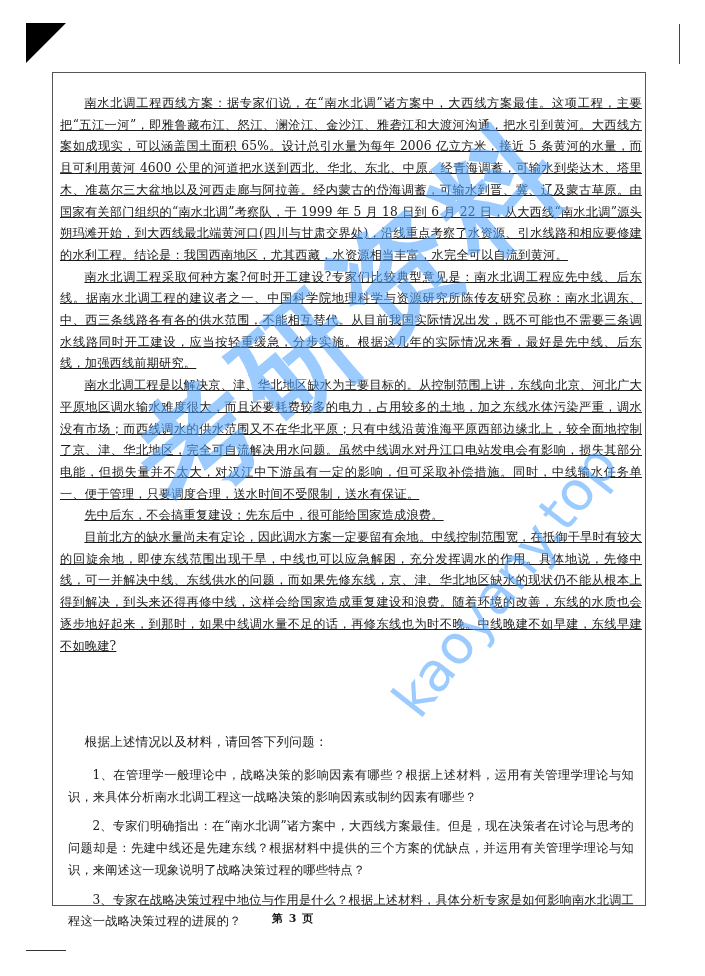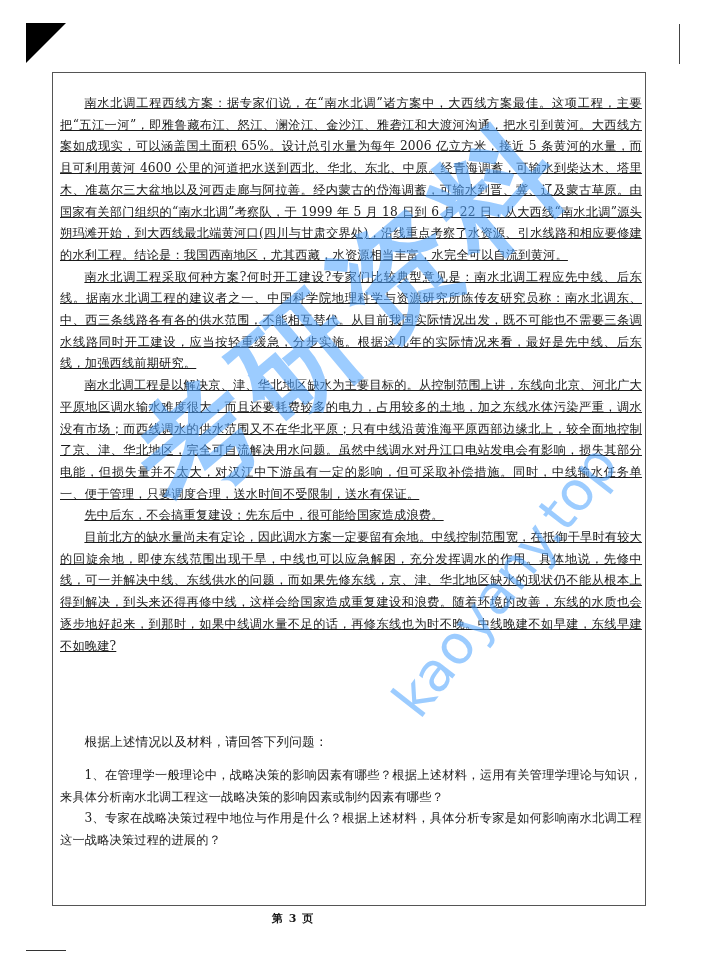--- a/index.html
+++ b/index.html
@@ -22,21 +22,21 @@
       border: 1px solid #555; box-sizing: border-box;
     }
     .content {
       position: absolute; left: 60px; top: 93px; width: 582px;
       font-size: 12.2px; line-height: 21.7px; letter-spacing: 0.2px;
       text-align: justify;
     }
     .para { margin: 0; text-indent: 2em; text-decoration: underline; }
     .gap { height: 62px; }
     .q-intro { margin: 12px; text-indent: 1em; font-size: 12.6px; }
-    .question { margin: 0; text-indent: 2em; }
+    .question { margin: 8px; text-indent: 2em; }
     .page-label {
       position: absolute; top: 911px; left: 0; width: 586px; text-align: center;
       font-size: 11px; font-weight: bold; letter-spacing: 1px;
     }
     .bottom-line {
       position: absolute; left: 26px; top: 950px; width: 40px; height: 1px; background: #333;
     }
     .watermark {
       position: absolute; pointer-events: none; color: #4da3ff; opacity: 0.55;
       font-family: "DejaVu Sans", sans-serif;
@@ -62,20 +62,21 @@
   <p class="para">南水北调工程西线方案：据专家们说，在“南水北调”诸方案中，大西线方案最佳。这项工程，主要把“五江一河”，即雅鲁藏布江、怒江、澜沧江、金沙江、雅砻江和大渡河沟通，把水引到黄河。大西线方案如成现实，可以涵盖国土面积 65%。设计总引水量为每年 2006 亿立方米，接近 5 条黄河的水量，而且可利用黄河 4600 公里的河道把水送到西北、华北、东北、中原。经青海调蓄，可输水到柴达木、塔里木、准葛尔三大盆地以及河西走廊与阿拉善。经内蒙古的岱海调蓄，可输水到晋、冀、辽及蒙古草原。由国家有关部门组织的“南水北调”考察队，于 1999 年 5 月 18 日到 6 月 22 日，从大西线“南水北调”源头朔玛滩开始，到大西线最北端黄河口(四川与甘肃交界处)，沿线重点考察了水资源、引水线路和相应要修建的水利工程。结论是：我国西南地区，尤其西藏，水资源相当丰富，水完全可以自流到黄河。</p>
   <p class="para">南水北调工程采取何种方案?何时开工建设?专家们比较典型意见是：南水北调工程应先中线、后东线。据南水北调工程的建议者之一、中国科学院地理科学与资源研究所陈传友研究员称：南水北调东、中、西三条线路各有各的供水范围，不能相互替代。从目前我国实际情况出发，既不可能也不需要三条调水线路同时开工建设，应当按轻重缓急，分步实施。根据这几年的实际情况来看，最好是先中线、后东线，加强西线前期研究。</p>
   <p class="para">南水北调工程是以解决京、津、华北地区缺水为主要目标的。从控制范围上讲，东线向北京、河北广大平原地区调水输水难度很大，而且还要耗费较多的电力，占用较多的土地，加之东线水体污染严重，调水没有市场；而西线调水的供水范围又不在华北平原；只有中线沿黄淮海平原西部边缘北上，较全面地控制了京、津、华北地区，完全可自流解决用水问题。虽然中线调水对丹江口电站发电会有影响，损失其部分电能，但损失量并不太大，对汉江中下游虽有一定的影响，但可采取补偿措施。同时，中线输水任务单一、便于管理，只要调度合理，送水时间不受限制，送水有保证。</p>
   <p class="para">先中后东，不会搞重复建设；先东后中，很可能给国家造成浪费。</p>
   <p class="para">目前北方的缺水量尚未有定论，因此调水方案一定要留有余地。中线控制范围宽，在抵御干旱时有较大的回旋余地，即使东线范围出现干旱，中线也可以应急解困，充分发挥调水的作用。具体地说，先修中线，可一并解决中线、东线供水的问题，而如果先修东线，京、津、华北地区缺水的现状仍不能从根本上得到解决，到头来还得再修中线，这样会给国家造成重复建设和浪费。随着环境的改善，东线的水质也会逐步地好起来，到那时，如果中线调水量不足的话，再修东线也为时不晚。中线晚建不如早建，东线早建不如晚建?</p>
 
   <div class="gap"></div>
 
   <p class="q-intro">根据上述情况以及材料，请回答下列问题：</p>
   <p class="question">1、在管理学一般理论中，战略决策的影响因素有哪些？根据上述材料，运用有关管理学理论与知识，来具体分析南水北调工程这一战略决策的影响因素或制约因素有哪些？</p>
+  <p class="question">2、专家们明确指出：在“南水北调”诸方案中，大西线方案最佳。但是，现在决策者在讨论与思考的问题却是：先建中线还是先建东线？根据材料中提供的三个方案的优缺点，并运用有关管理学理论与知识，来阐述这一现象说明了战略决策过程的哪些特点？</p>
   <p class="question">3、专家在战略决策过程中地位与作用是什么？根据上述材料，具体分析专家是如何影响南水北调工程这一战略决策过程的进展的？</p>
 </div>
 
 <div class="page-label">第 3 页</div>
 <div class="bottom-line"></div>
 
 <div class="watermark wm-cn">考研资料</div>
 <div class="watermark wm-en">kaoyany.top</div>
 
 </body></html>

